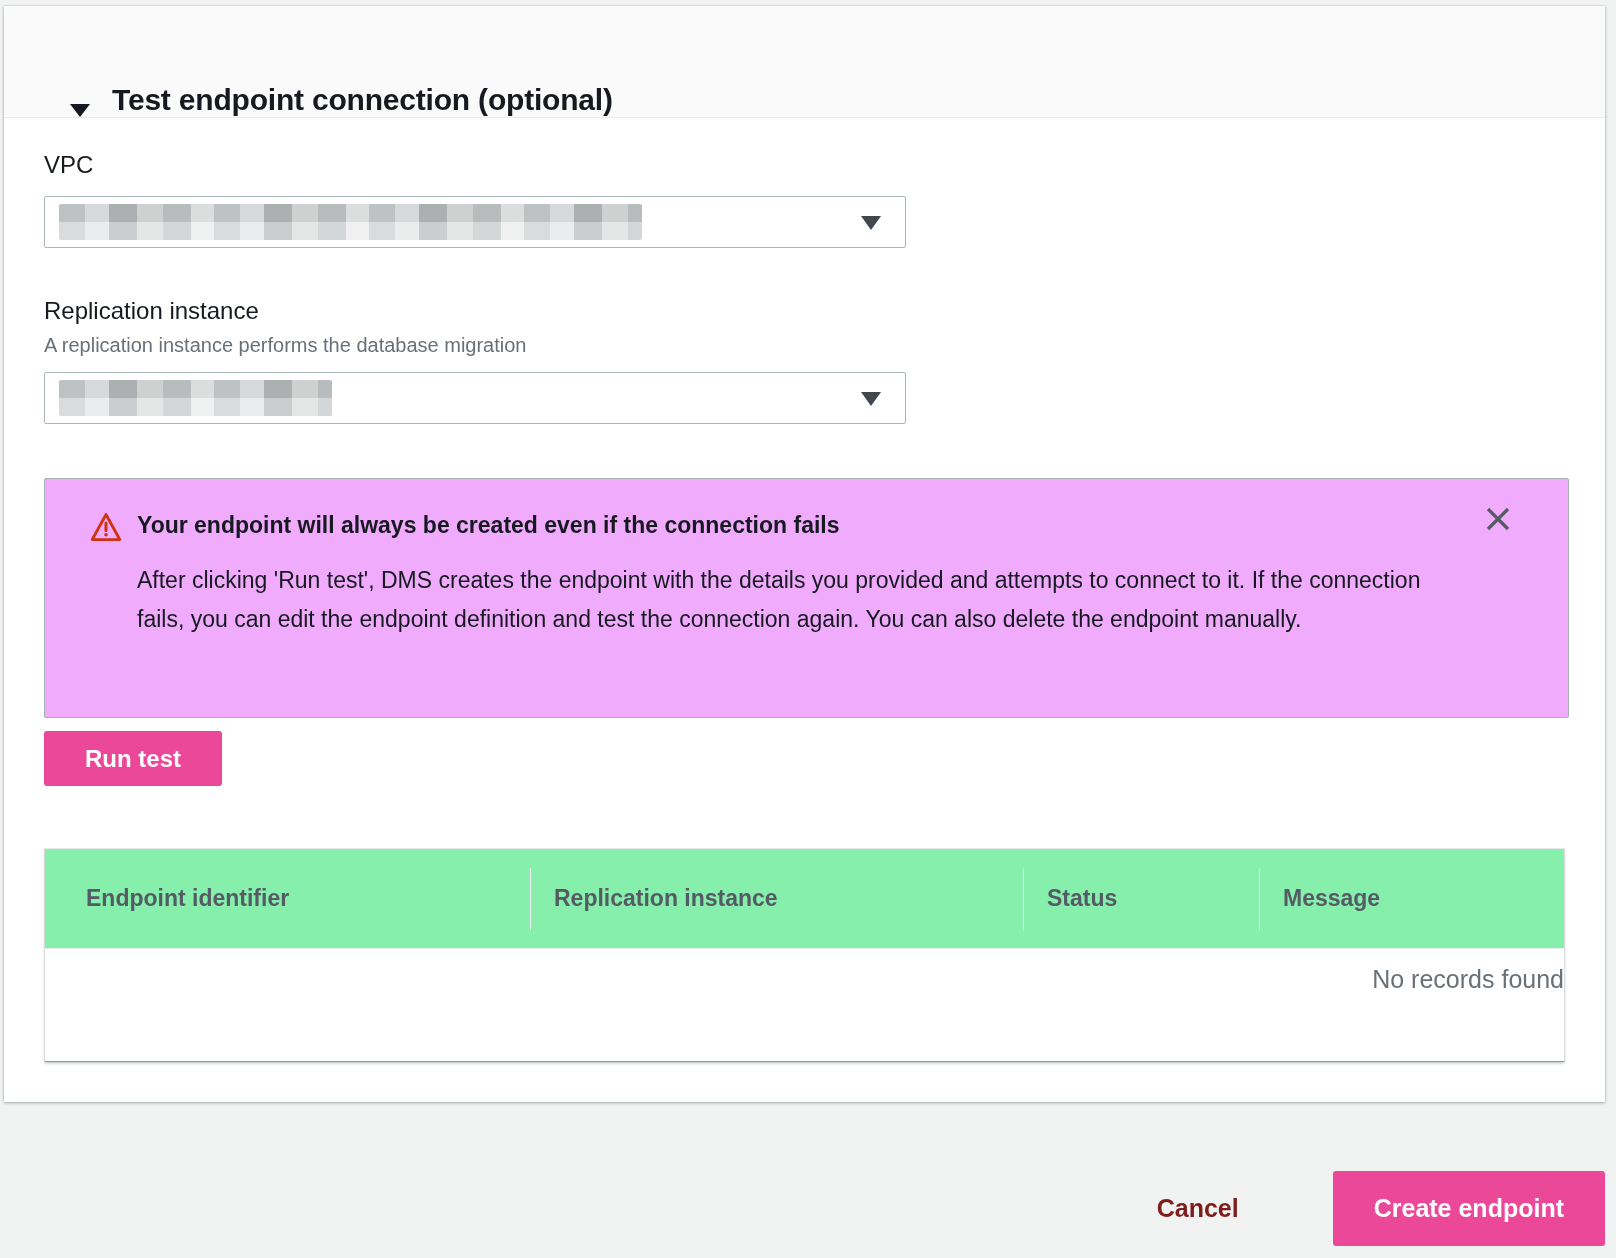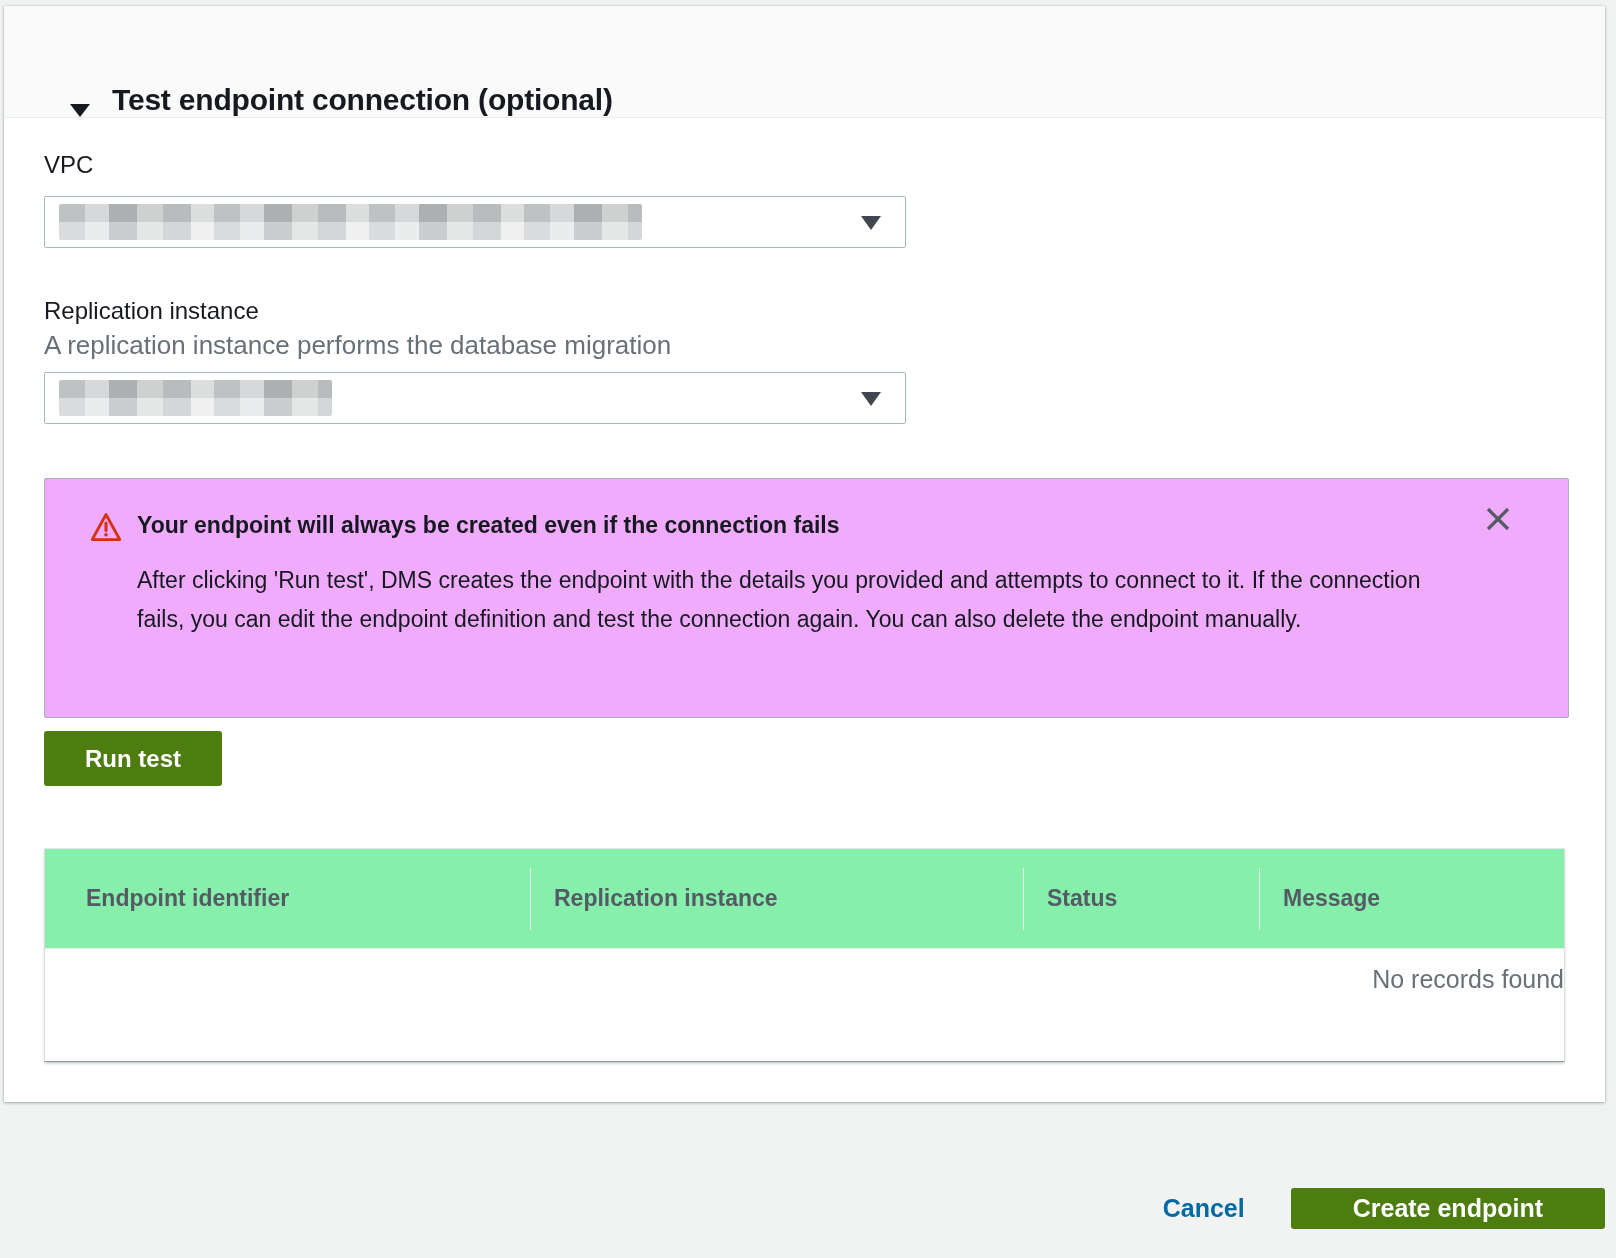--- a/index.html
+++ b/index.html
@@ -20,21 +20,21 @@
     cursor:pointer;
   }
   .tri-down{
     width:0;height:0;border-left:10px solid transparent;border-right:10px solid transparent;
     border-top:13px solid #16191f;margin-right:22px;flex:0 0 auto;
   }
   .section-title{font-size:30px;font-weight:bold;color:#16191f;letter-spacing:-0.2px;}
   .card-body{padding:0 36px 0 40px;}
 
   .field-label{margin-top:32px;font-size:24px;line-height:30px;color:#16191f;}
-  .field-desc{margin-top:6px;font-size:26px;line-height:27px;color:#687078;}
+  .field-desc{margin-top:6px;font-size:20px;line-height:27px;color:#687078;}
 
   .select{
     margin-top:16px;width:862px;height:52px;box-sizing:border-box;
     border:1px solid #aab7b8;border-radius:2px;background:#fff;
     display:flex;align-items:center;padding:0 24px 0 14px;position:relative;
     cursor:pointer;
   }
   .select .chev{
     position:absolute;right:24px;top:19px;width:0;height:0;
     border-left:10px solid transparent;border-right:10px solid transparent;
@@ -61,21 +61,21 @@
   .alert-close{
     position:absolute;top:22px;right:52px;width:36px;height:36px;
     background:none;border:none;padding:0;cursor:pointer;
     display:flex;align-items:center;justify-content:center;
   }
 
   .btn{
     border:none;border-radius:3px;cursor:pointer;
     font-family:"Liberation Sans","DejaVu Sans",sans-serif;font-weight:bold;
   }
-  .btn-primary{background:#4d7c0f;color:#ffffff;}
+  .btn-primary{background:#ec4899;color:#ffffff;}
   .btn-run{margin-top:13px;height:55px;padding:0 41px;font-size:24px;}
 
   .table{
     margin-top:62px;width:1521px;box-sizing:border-box;
     border:1px solid #d8dcdc;border-top-color:#e6e9e9;border-bottom:1px solid #8a979c;
     box-shadow:0 2px 3px -1px rgba(0,28,36,.30);
     background:#fff;
   }
   .thead{
     height:99px;background:#86efac;border-bottom:1px solid #eaeded;
@@ -92,24 +92,24 @@
   }
   .tbody{height:112px;text-align:right;}
   .empty-msg{padding-top:16px;font-size:25px;color:#687078;}
 
   .footer{
     position:absolute;top:1179px;right:11px;height:59px;
     display:flex;align-items:center;
   }
   .btn-link{
     background:none;border:none;cursor:pointer;
-    font-size:25px;font-weight:bold;color:#0369a1;margin-right:40px;
+    font-size:25px;font-weight:bold;color:#7f1d1d;margin-right:88px;
     font-family:"Liberation Sans","DejaVu Sans",sans-serif;
   }
-  .btn-create{height:41px;padding:0 62px;font-size:25px;}
+  .btn-create{height:75px;padding:0 41px;font-size:25px;}
 </style>
 </head>
 <body>
 
 <div class="card">
 
   <div class="card-header">
     <span class="tri-down"></span>
     <span class="section-title">Test endpoint connection (optional)</span>
   </div>

